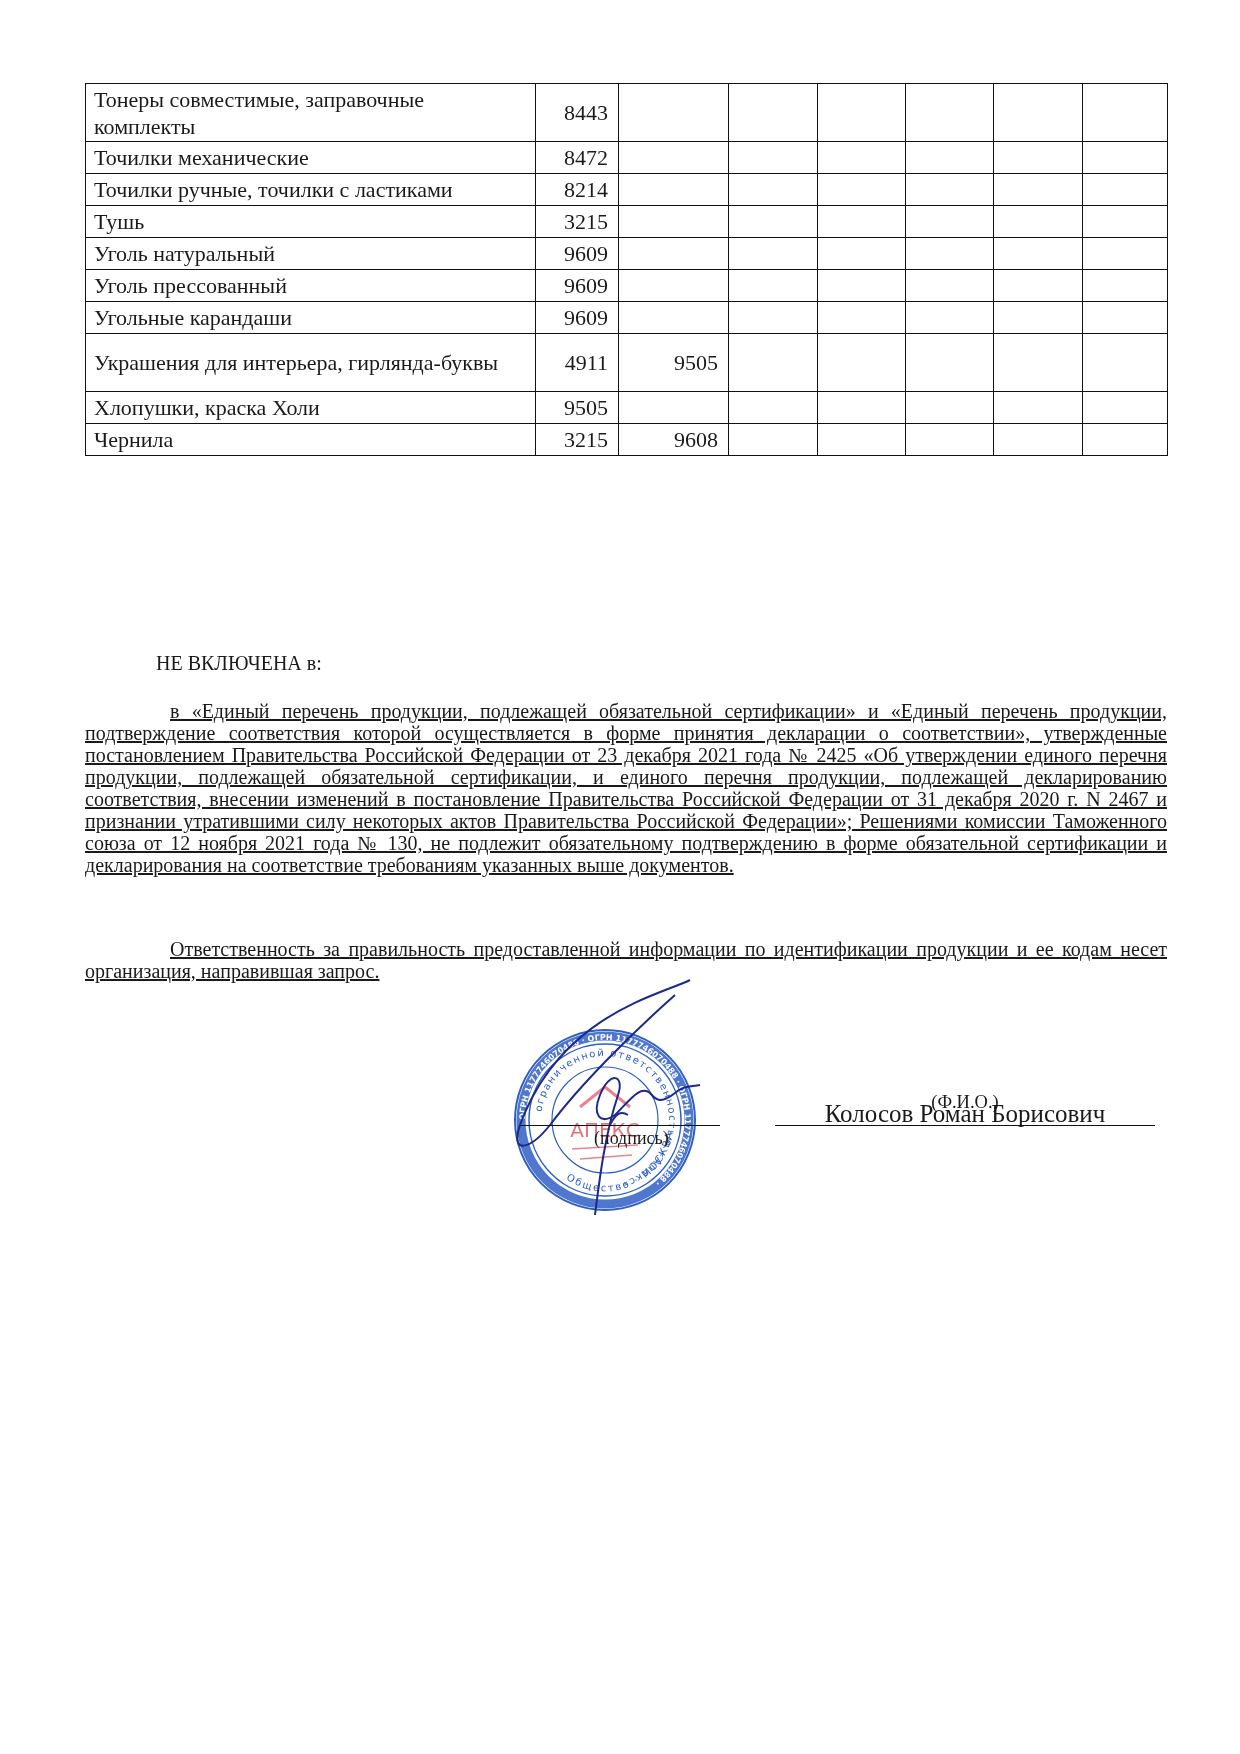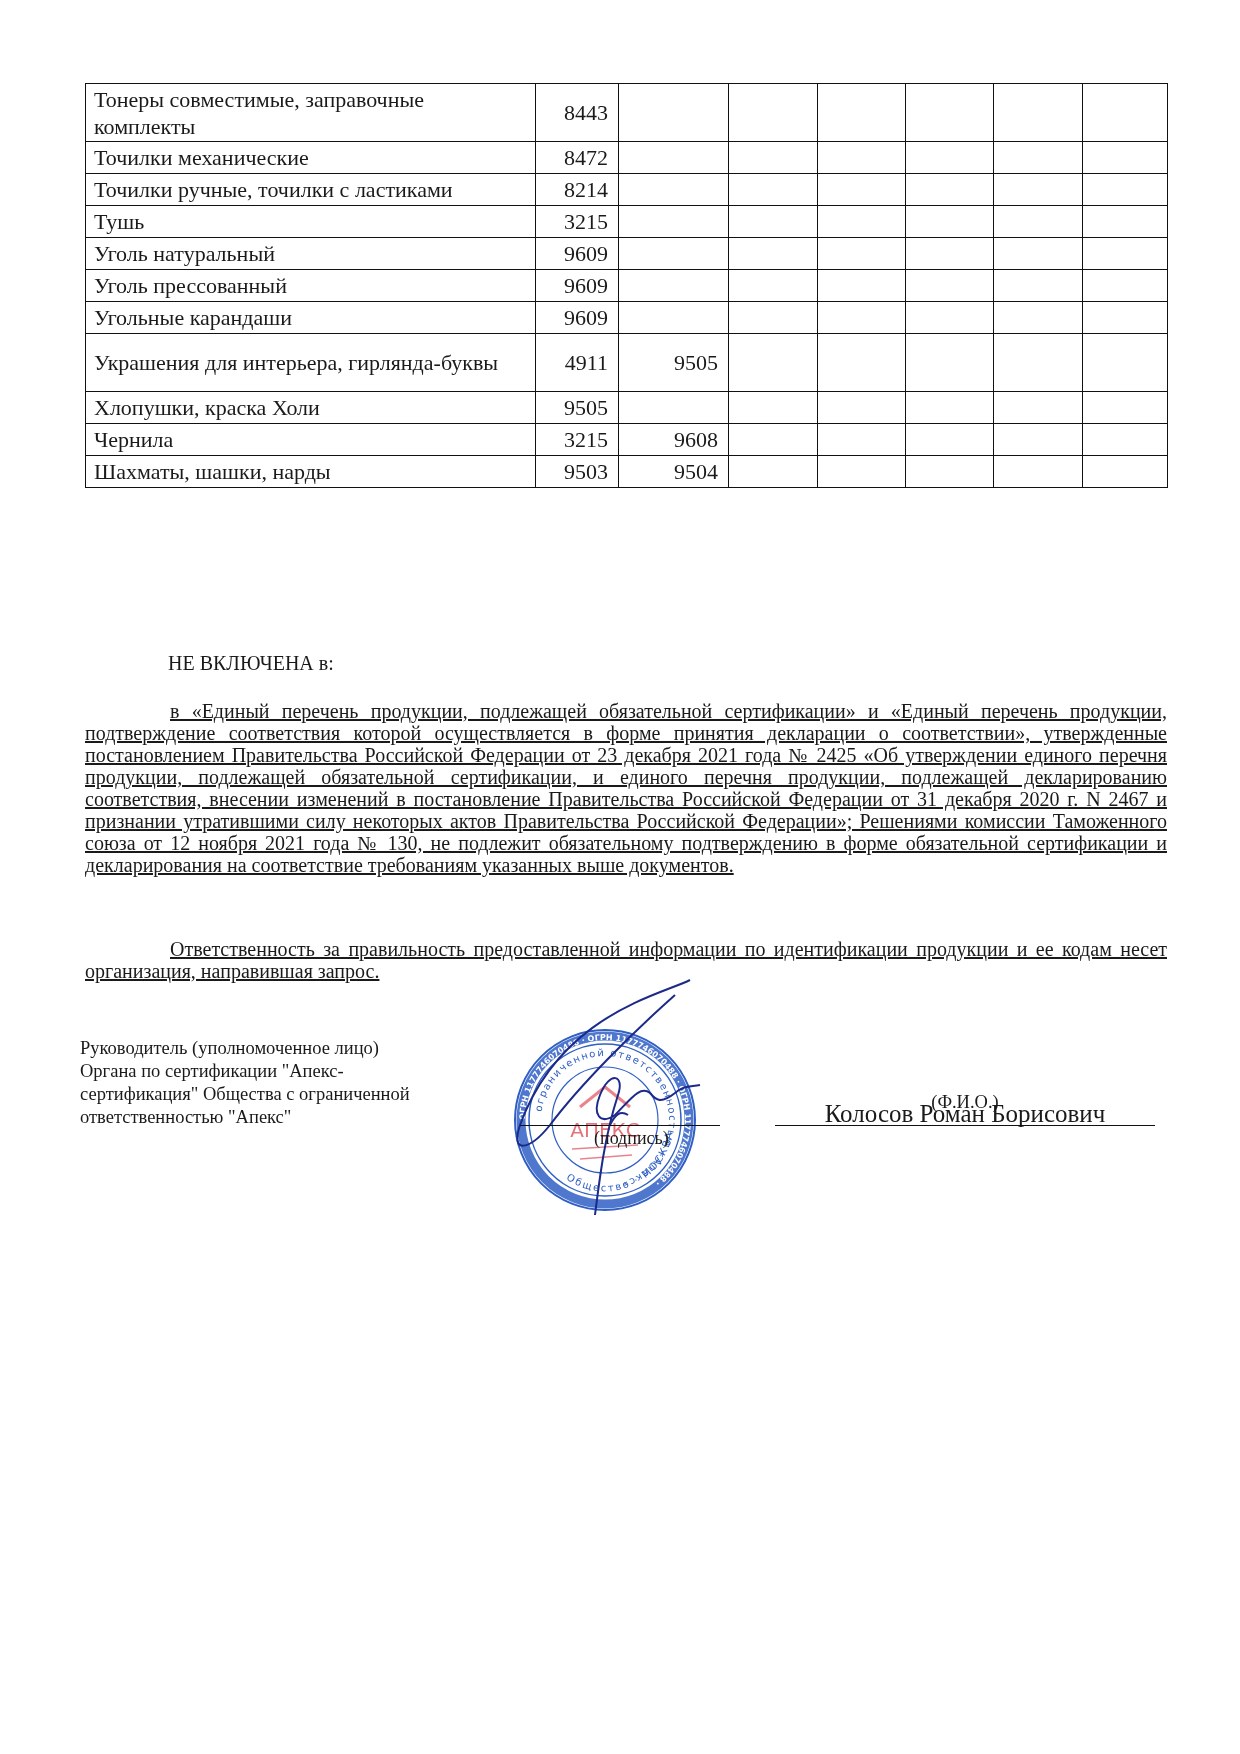--- a/index.html
+++ b/index.html
@@ -10,21 +10,21 @@
   table.codes { position:absolute; left:85px; top:83px; width:1082px;
                 border-collapse:collapse; table-layout:fixed; }
   table.codes td { border:1.5px solid #111; font-size:22px; line-height:27px;
                    padding:0 6px; vertical-align:middle; }
   table.codes td.name { text-align:left; padding-left:8px; }
   table.codes td.code { text-align:right; padding-right:10px; }
   table.codes td.code.center { text-align:center; padding-right:6px; }
   tr.r2 td { height:57px; }
   tr.r1 td { height:31px; }
 
-  .heading-excl { position:absolute; left:168px; top:652px; font-size:20px; }
+  .heading-excl { position:absolute; left:156px; top:652px; font-size:20px; }
   .para { position:absolute; left:85px; width:1082px; font-size:20px; line-height:22px;
           text-align:justify; text-indent:85px;text-decoration:underline; }
   .para1 { top:700px; }
   .para2 { top:938px; text-indent:85px; }
 
   .signer { position:absolute; left:80px; top:1037px; width:400px; font-size:18.5px; line-height:23px; }
 
   .sig-line { position:absolute; left:520px; top:1125px; width:200px; height:0; border-top:1.5px solid #111; }
   .sig-label { position:absolute; left:594px; top:1128px; font-size:18px; }
   .fio-line { position:absolute; left:775px; top:1125px; width:380px; height:0; border-top:1.5px solid #111; }
@@ -144,43 +144,27 @@
         <tr class="r1">
           <td class="name">Чернила</td>
           <td class="code">3215</td>
           <td class="code">9608</td>
           <td class="code center"></td>
           <td class="code center"></td>
           <td class="code center"></td>
           <td class="code center"></td>
           <td class="code center"></td>
         </tr>
-        <tr class="r1">
-          <td class="name">Шахматы, шашки, нарды</td>
-          <td class="code">9503</td>
-          <td class="code">9504</td>
-          <td class="code center"></td>
-          <td class="code center"></td>
-          <td class="code center"></td>
-          <td class="code center"></td>
-          <td class="code center"></td>
-        </tr>
       </tbody>
   </table>
 
   <div class="heading-excl">НЕ ВКЛЮЧЕНА в:</div>
   <div class="para para1">в «Единый перечень продукции, подлежащей обязательной сертификации» и «Единый перечень продукции, подтверждение соответствия которой осуществляется в форме принятия декларации о соответствии», утвержденные постановлением Правительства Российской Федерации от 23 декабря 2021 года № 2425 «Об утверждении единого перечня продукции, подлежащей обязательной сертификации, и единого перечня продукции, подлежащей декларированию соответствия, внесении изменений в постановление Правительства Российской Федерации от 31 декабря 2020 г. N 2467 и признании утратившими силу некоторых актов Правительства Российской Федерации»; Решениями комиссии Таможенного союза от 12 ноября 2021 года № 130, не подлежит обязательному подтверждению в форме обязательной сертификации и декларирования на соответствие требованиям указанных выше документов.</div>
   <div class="para para2">Ответственность за правильность предоставленной информации по идентификации продукции и ее кодам несет организация, направившая запрос.</div>
 
-  <div class="signer">
-    <div>Руководитель (уполномоченное лицо)</div>
-    <div>Органа по сертификации "Апекс-</div>
-    <div>сертификация" Общества с ограниченной</div>
-    <div>ответственностью "Апекс"</div>
-  </div>
 
   <svg class="stamp" viewBox="0 0 190 190">
     <defs>
       <path id="ringOuter" d="M95,95 m-80,0 a80,80 0 1,1 160,0 a80,80 0 1,1 -160,0"></path>
       <path id="ringInner" d="M95,95 m-64,0 a64,64 0 1,1 128,0 a64,64 0 1,1 -128,0"></path>
       <path id="ringBottom" d="M28,110 a68,68 0 0,0 134,0"></path>
     </defs>
     <circle cx="95" cy="95" r="90" fill="none" stroke="#2f5fc4" stroke-width="2"></circle>
     <circle cx="95" cy="95" r="84" fill="none" stroke="#2f5fc4" stroke-width="9" opacity="0.85"></circle>
     <circle cx="95" cy="95" r="76" fill="none" stroke="#2f5fc4" stroke-width="1.5"></circle>

